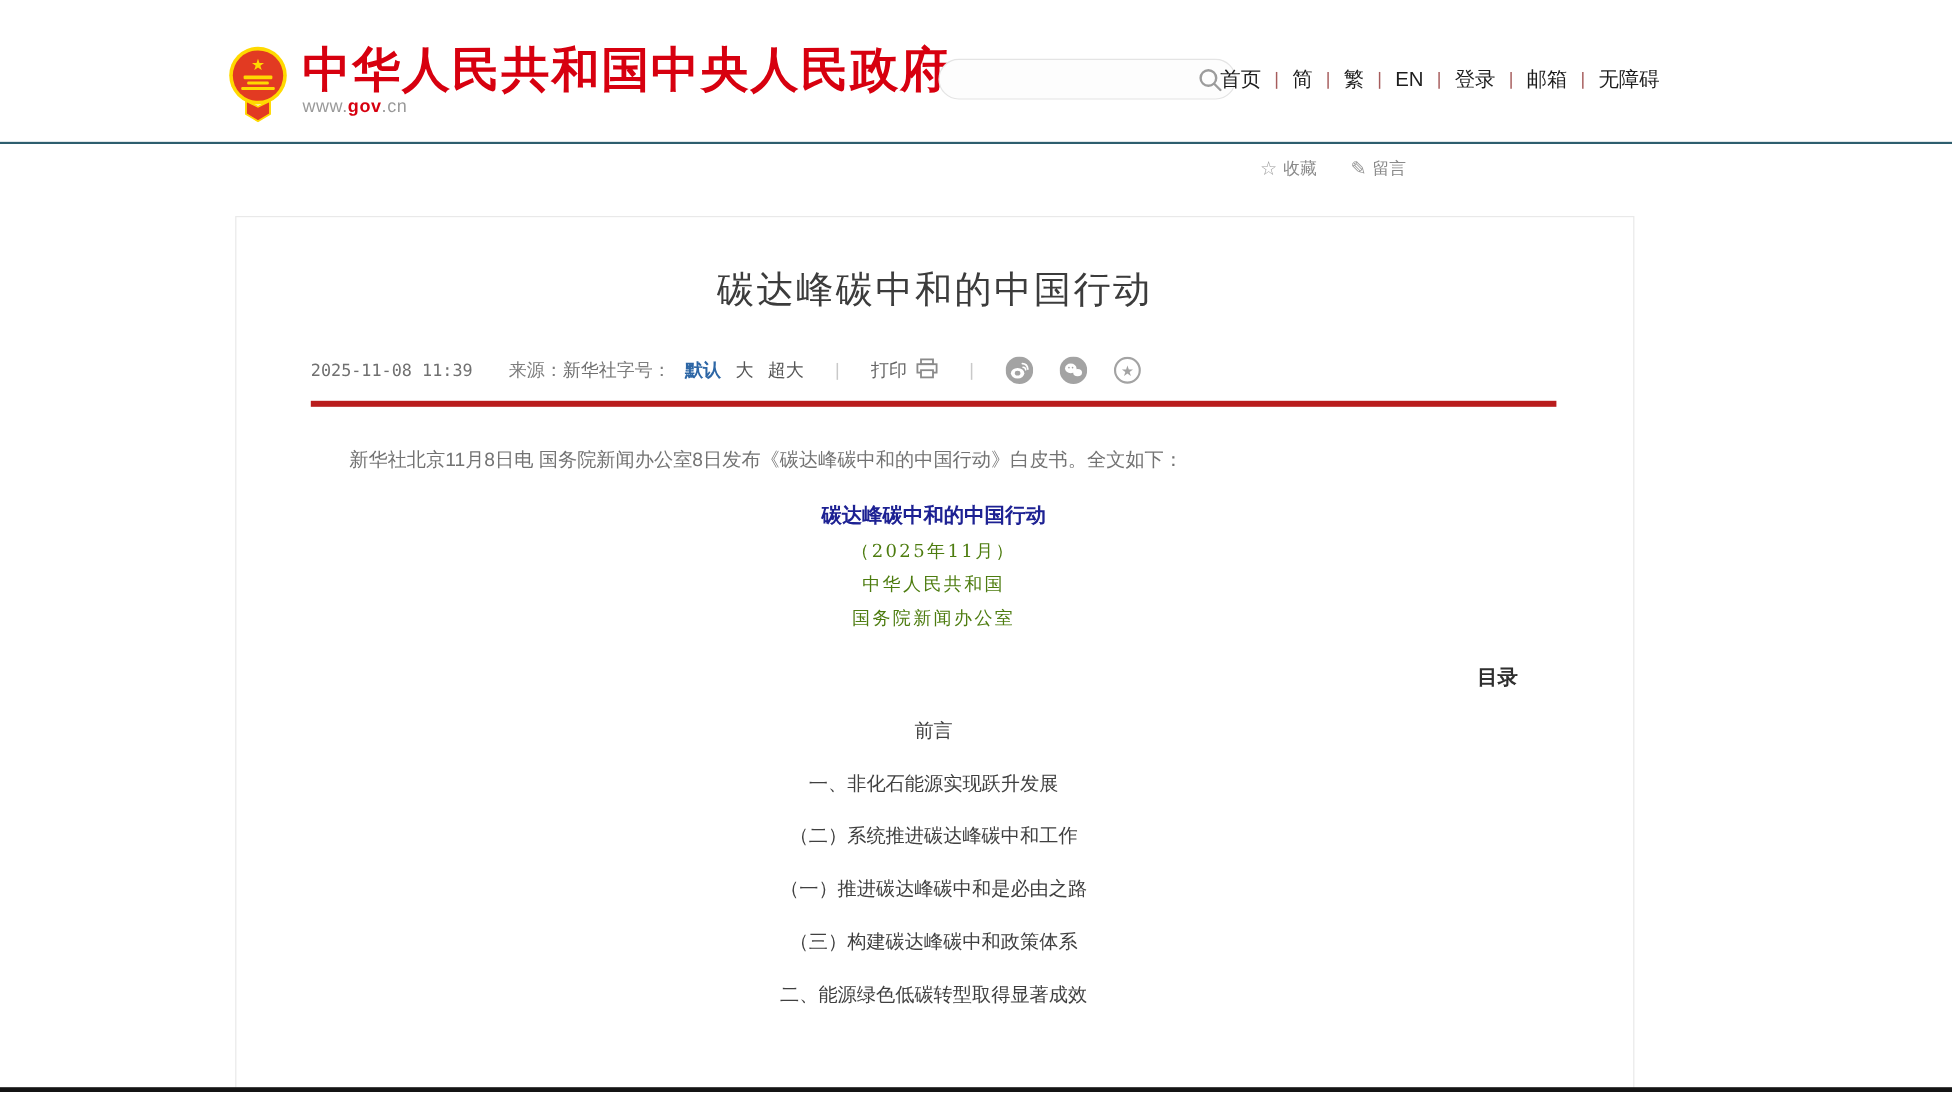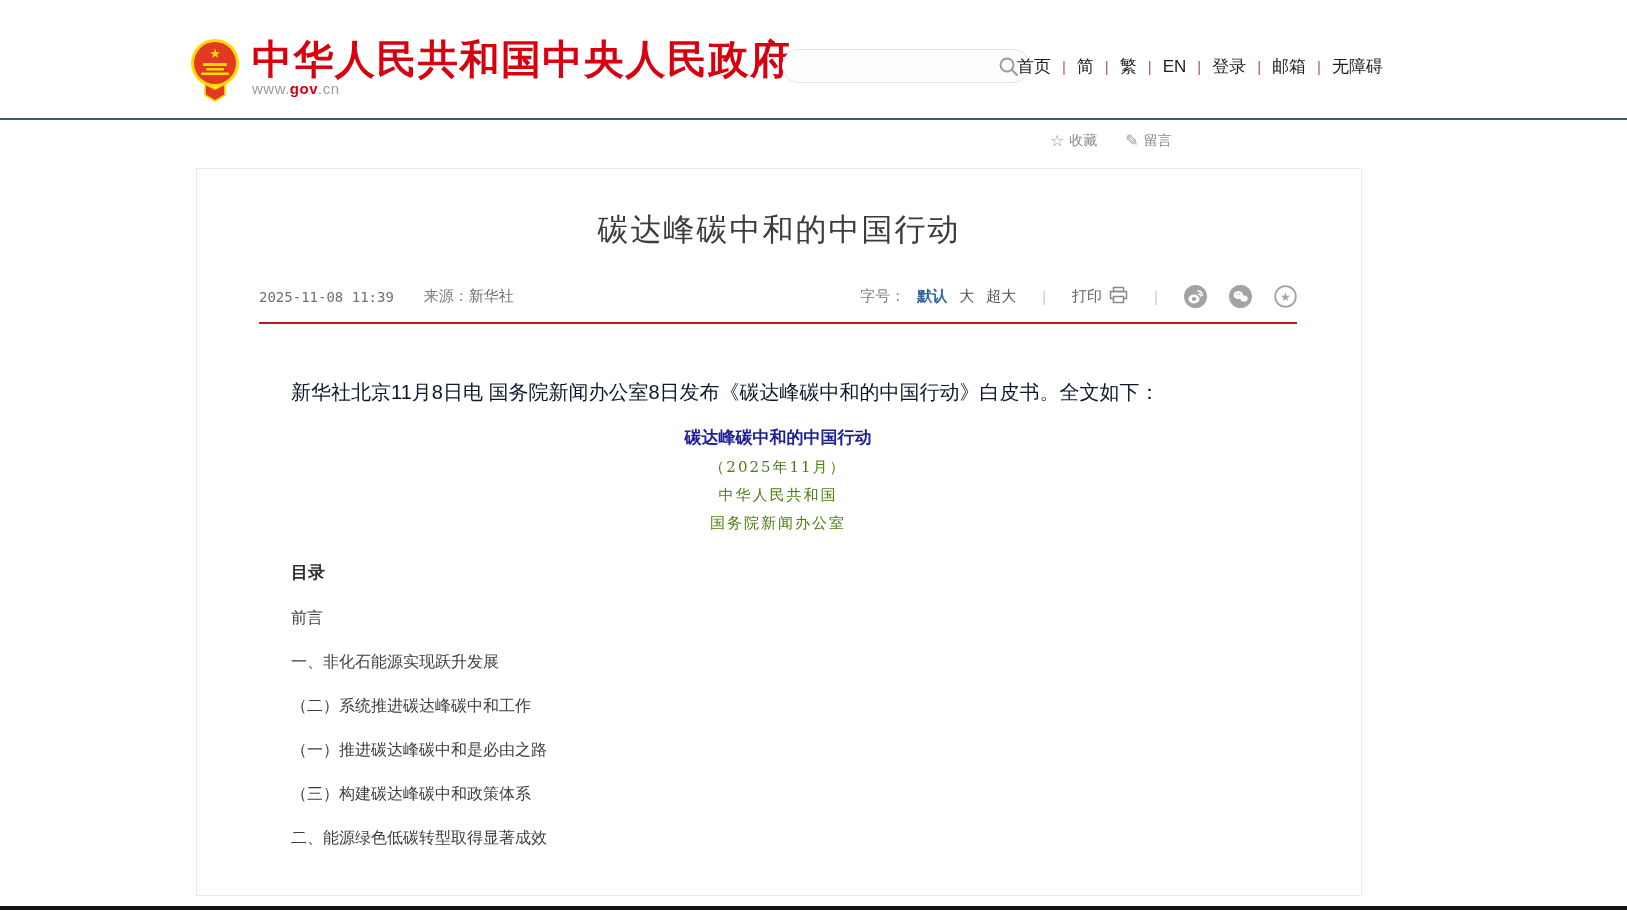--- a/index.html
+++ b/index.html
@@ -28,45 +28,45 @@
 
   .teal-divider { height:2px; background:#2e5e6e; }
 
   
   .page-actions { position:absolute; left:1050px; top:131px; display:flex; gap:28px;
     font-size:14px; color:#8a8a8a; }
   .page-actions .action { display:flex; align-items:center; gap:5px; cursor:pointer; color:#8a8a8a; text-decoration:none; }
   .page-actions .ico { font-size:16px; color:#9a9a9a; }
 
   
-  .article-card { position:absolute; left:196px; top:168px; width:1166px; height:728px;
+  .article-card { position:absolute; left:196px; top:180px; width:1166px; height:728px;
     background:#fff; border:1px solid #e9e9e9; overflow:hidden; }
   .article-title { margin-top:40px; text-align:center; font-size:31px; font-weight:500;
     color:#3c3c3c; letter-spacing:2px; }
-  .meta-row { display:flex; justify-content:space-between; align-items:center;
-    margin:34px 64px 0 62px; padding-bottom:14px; border-bottom:2px solid #b91c1c;
+  .meta-row { display:flex; align-items:center;
+    margin:34px 64px 0 62px; padding-bottom:14px; border-bottom:5px solid #b91c1c;
     font-size:15px; color:#7d7d7d; }
   .meta-left { display:flex; gap:30px; align-items:center; }
   .meta-left .date { font-family:"DejaVu Sans Mono","Liberation Mono",monospace; font-size:14px; color:#707070; }
   .meta-left .src a { color:#707070; text-decoration:none; }
   .meta-right { display:flex; align-items:center; gap:12px; }
   .fs { text-decoration:none; color:#555; cursor:pointer; }
   .fs.active { color:#2d66a5; font-weight:bold; }
   .vsep { color:#c9c9c9; margin:0 14px; }
   .print-btn { display:flex; align-items:center; gap:7px; color:#666; text-decoration:none; cursor:pointer; }
   .share-ico { width:23px; height:23px; display:inline-block; cursor:pointer; }
   .share-ico + .share-ico { margin-left:10px; }
 
   .article-body { padding:0 96px 0 94px; color:#333; }
-  .lead { margin-top:56px; font-size:20px; line-height:24px; color:#0f172a; }
+  .lead { margin-top:33px; font-size:16px; line-height:24px; color:#737373; }
   .doc-title { margin-top:22px; text-align:center; font-size:17px; font-weight:bold; color:#1d2193; }
   .doc-kai { margin-top:9px; text-align:center; font-size:15px; color:#4d7c0f;
     font-family:"DejaVu Serif","Liberation Serif",serif; letter-spacing:2px; }
-  .toc-heading { margin-top:28px; font-size:17px; font-weight:bold; color:#2f2f2f; }
-  .toc-item { margin-top:24px; font-size:16px; color:#404040; line-height:20px; }
+  .toc-heading { margin-top:28px; font-size:17px; font-weight:bold; color:#2f2f2f;text-align:right; }
+  .toc-item { margin-top:24px; font-size:16px; color:#404040; line-height:20px;text-align:center; }
 
   .bottom-line { position:absolute; left:0; top:906px; width:1627px; height:4px; background:#141414; }
 </style>
 </head>
 <body>
 
 <div class="page">
 
   <header class="site-header">
 

